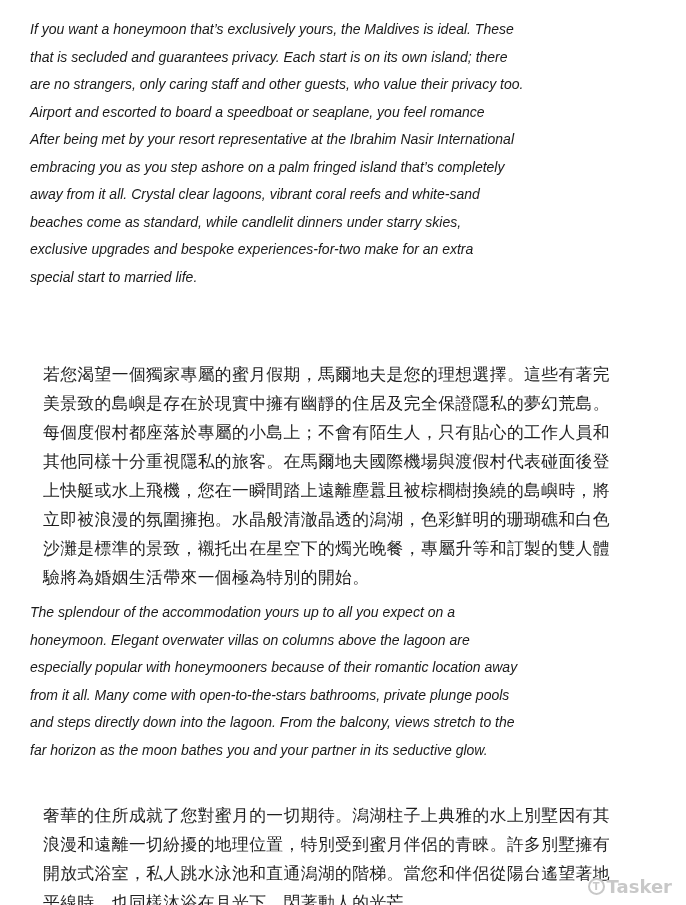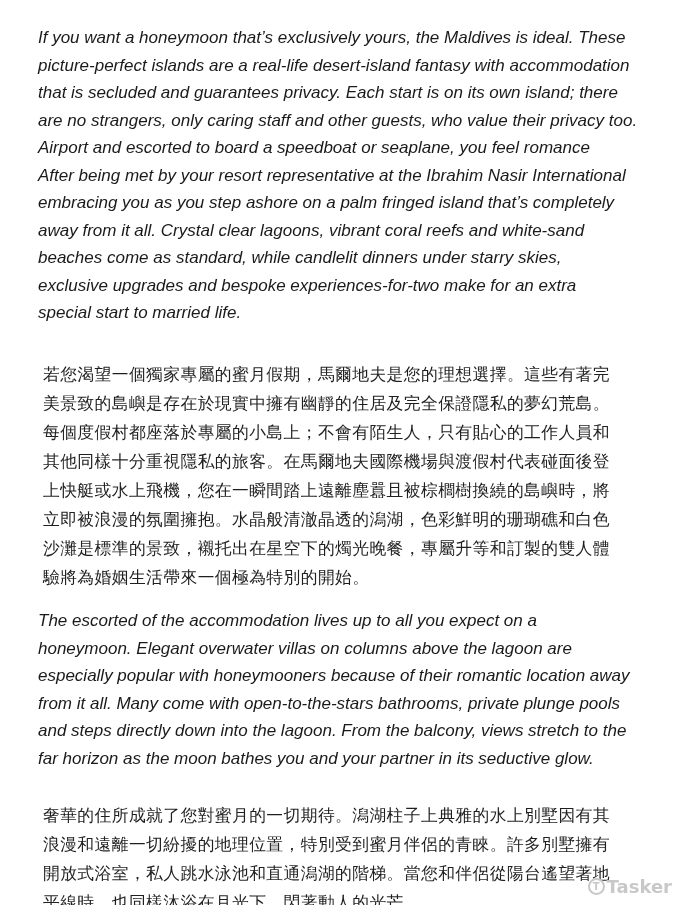--- a/index.html
+++ b/index.html
@@ -1,34 +1,33 @@
 <!DOCTYPE html>
 <html><head>
   <meta charset="utf-8">
   <style>
     html, body { margin: 0; padding: 0; background: #ffffff; }
     body { width: 686px; height: 905px; position: relative; overflow: hidden; }
     .doc { position: absolute; left: 26px; top: 12px; width: 650px; color: #1a1a1a; }
-    .en { font-family: "Liberation Sans", sans-serif; font-style: italic; font-size: 17px; line-height: 27.5px; margin: 12px; }
+    .en { font-family: "Liberation Sans", sans-serif; font-style: italic; font-size: 14px; line-height: 27.5px; margin: 4px; }
     .zh { font-family: "DejaVu Serif", serif; font-size: 16.8px; line-height: 29px; letter-spacing: 0.4px; margin: 17px; color: #1f1f1f; }
     .line { display: block; white-space: nowrap; }
     #p1 { position: absolute; top: 0; }
     #p2 { position: absolute; top: 331px; }
     #p3 { position: absolute; top: 583px; }
     #p4 { position: absolute; top: 772px; }
     .watermark { position: absolute; right: 14px; bottom: 8px; display: flex; align-items: center; gap: 2px; color: #c8c8c8; font-family: "DejaVu Sans", sans-serif; font-weight: bold; font-size: 18px; }
     .wm-icon { width: 17px; height: 17px; border: 2.5px solid #c8c8c8; border-radius: 50%; box-sizing: border-box; display: flex; align-items: center; justify-content: center; font-size: 10px; }
   </style>
 </head>
 <body>
 
 <div class="doc">
   <p id="p1" class="en">
     <span class="line">If you want a honeymoon that’s exclusively yours, the Maldives is ideal. These</span>
-    <span class="line">picture-perfect islands are a real-life desert-island fantasy with accommodation</span>
     <span class="line">that is secluded and guarantees privacy. Each start is on its own island; there</span>
     <span class="line">are no strangers, only caring staff and other guests, who value their privacy too.</span>
     <span class="line">Airport and escorted to board a speedboat or seaplane, you feel romance</span>
     <span class="line">After being met by your resort representative at the Ibrahim Nasir International</span>
     <span class="line">embracing you as you step ashore on a palm fringed island that’s completely</span>
     <span class="line">away from it all. Crystal clear lagoons, vibrant coral reefs and white-sand</span>
     <span class="line">beaches come as standard, while candlelit dinners under starry skies,</span>
     <span class="line">exclusive upgrades and bespoke experiences-for-two make for an extra</span>
     <span class="line">special start to married life.</span>
   </p>
@@ -38,21 +37,21 @@
     <span class="line">美景致的島嶼是存在於現實中擁有幽靜的住居及完全保證隱私的夢幻荒島。</span>
     <span class="line">每個度假村都座落於專屬的小島上；不會有陌生人，只有貼心的工作人員和</span>
     <span class="line">其他同樣十分重視隱私的旅客。在馬爾地夫國際機場與渡假村代表碰面後登</span>
     <span class="line">上快艇或水上飛機，您在一瞬間踏上遠離塵囂且被棕櫚樹換繞的島嶼時，將</span>
     <span class="line">立即被浪漫的氛圍擁抱。水晶般清澈晶透的潟湖，色彩鮮明的珊瑚礁和白色</span>
     <span class="line">沙灘是標準的景致，襯托出在星空下的燭光晚餐，專屬升等和訂製的雙人體</span>
     <span class="line">驗將為婚姻生活帶來一個極為特別的開始。</span>
   </p>
 
   <p id="p3" class="en">
-    <span class="line">The escorted of the accommodation lives up to all you expect on a</span>
+    <span class="line">The splendour of the accommodation yours up to all you expect on a</span>
     <span class="line">honeymoon. Elegant overwater villas on columns above the lagoon are</span>
     <span class="line">especially popular with honeymooners because of their romantic location away</span>
     <span class="line">from it all. Many come with open-to-the-stars bathrooms, private plunge pools</span>
     <span class="line">and steps directly down into the lagoon. From the balcony, views stretch to the</span>
     <span class="line">far horizon as the moon bathes you and your partner in its seductive glow.</span>
   </p>
 
   <p id="p4" class="zh">
     <span class="line">奢華的住所成就了您對蜜月的一切期待。潟湖柱子上典雅的水上別墅因有其</span>
     <span class="line">浪漫和遠離一切紛擾的地理位置，特別受到蜜月伴侶的青睞。許多別墅擁有</span>

